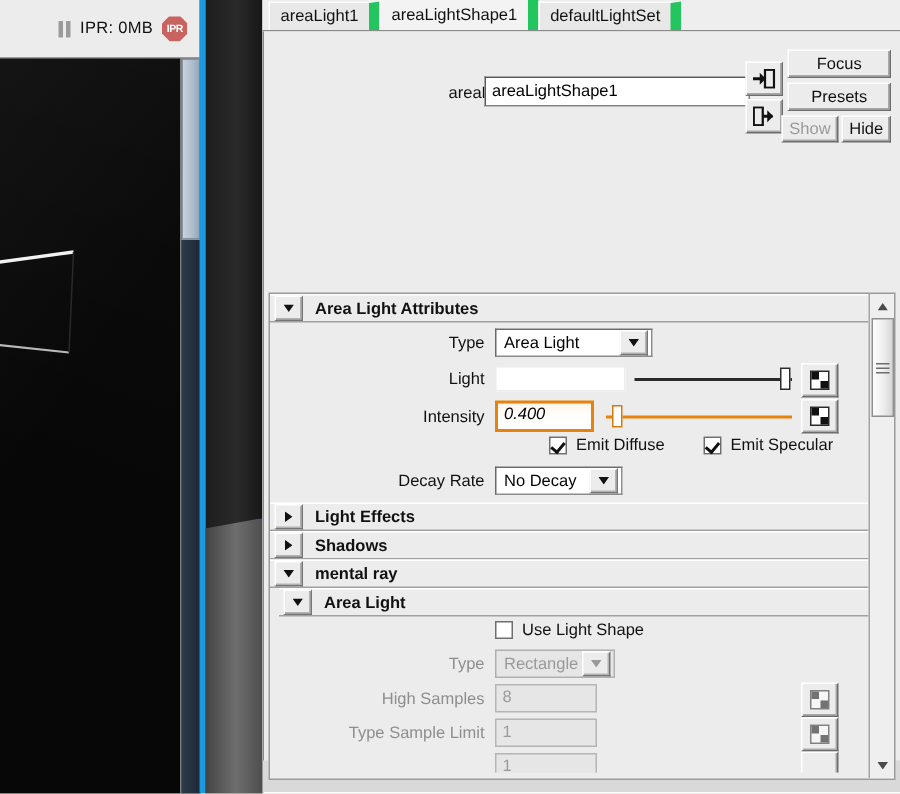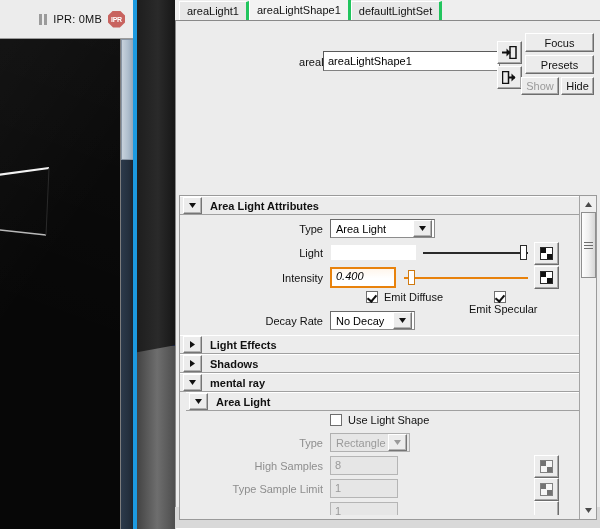--- a/index.html
+++ b/index.html
@@ -70,21 +70,21 @@
   
   .ae { position: absolute; left: 175px; top: 0; width: 425px; height: 529px; background: #d9d9d9; }
 
   .tabrow {
     position: absolute; left: 0; top: 0; width: 425px; height: 21px;
     background: #eeeeee; border-bottom: 1px solid #898989;
     display: flex; align-items: flex-end; padding-left: 4px; box-sizing: border-box;
   }
   .tab {
     height: 18px; line-height: 18px; padding: 0 7px; font-size: 11px;
-    background: #e8e8e8; border-left: 1px solid #fff; border-right: 3px solid #22c55e;
+    background: #e8e8e8; border-left: 1px solid #fff; border-right: 7px solid #22c55e;
     border-top: 1px solid #fff; color: #111;
   }
   .tab.active { background: #f3f3f3; height: 20px; line-height: 20px; font-weight: normal; }
 
   .ae-body { position: absolute; left: 0; top: 21px; width: 425px; height: 486px; background: #ececec;
              border-left: 1px solid #8a8a8a; box-sizing: border-box; }
 
   .topstrip { position: absolute; left: 0; top: 0; width: 424px; height: 8px; background: #ececec; }
 
   .namerow { position: absolute; left: 0; top: 8px; width: 424px; height: 55px; }
@@ -355,21 +355,21 @@
                 </span>
             </div>
           </div>
 
 
           <div class="row" style="height:18px;">
             <label class="cb" style="left:150px; top:1px;padding-left:36px;">
               <span class="box checked"></span>
               <span>Emit Diffuse</span>
             </label>
-            <label class="cb" style="left:289px; top:1px;flex-direction:column;">
+            <label class="cb" style="left:289px; top:1px;">
               <span class="box checked"></span>
               <span>Emit Specular</span>
             </label>
           </div>
 
           <div class="row" style="height:27px;">
             <span class="rlabel" style="left:52px; top:7px; width:91px;">Decay Rate</span>
             <div class="dd" style="left:150px; top:3px; width:85px;">
               <span class="txt">No Decay</span>
               <span class="arw">

